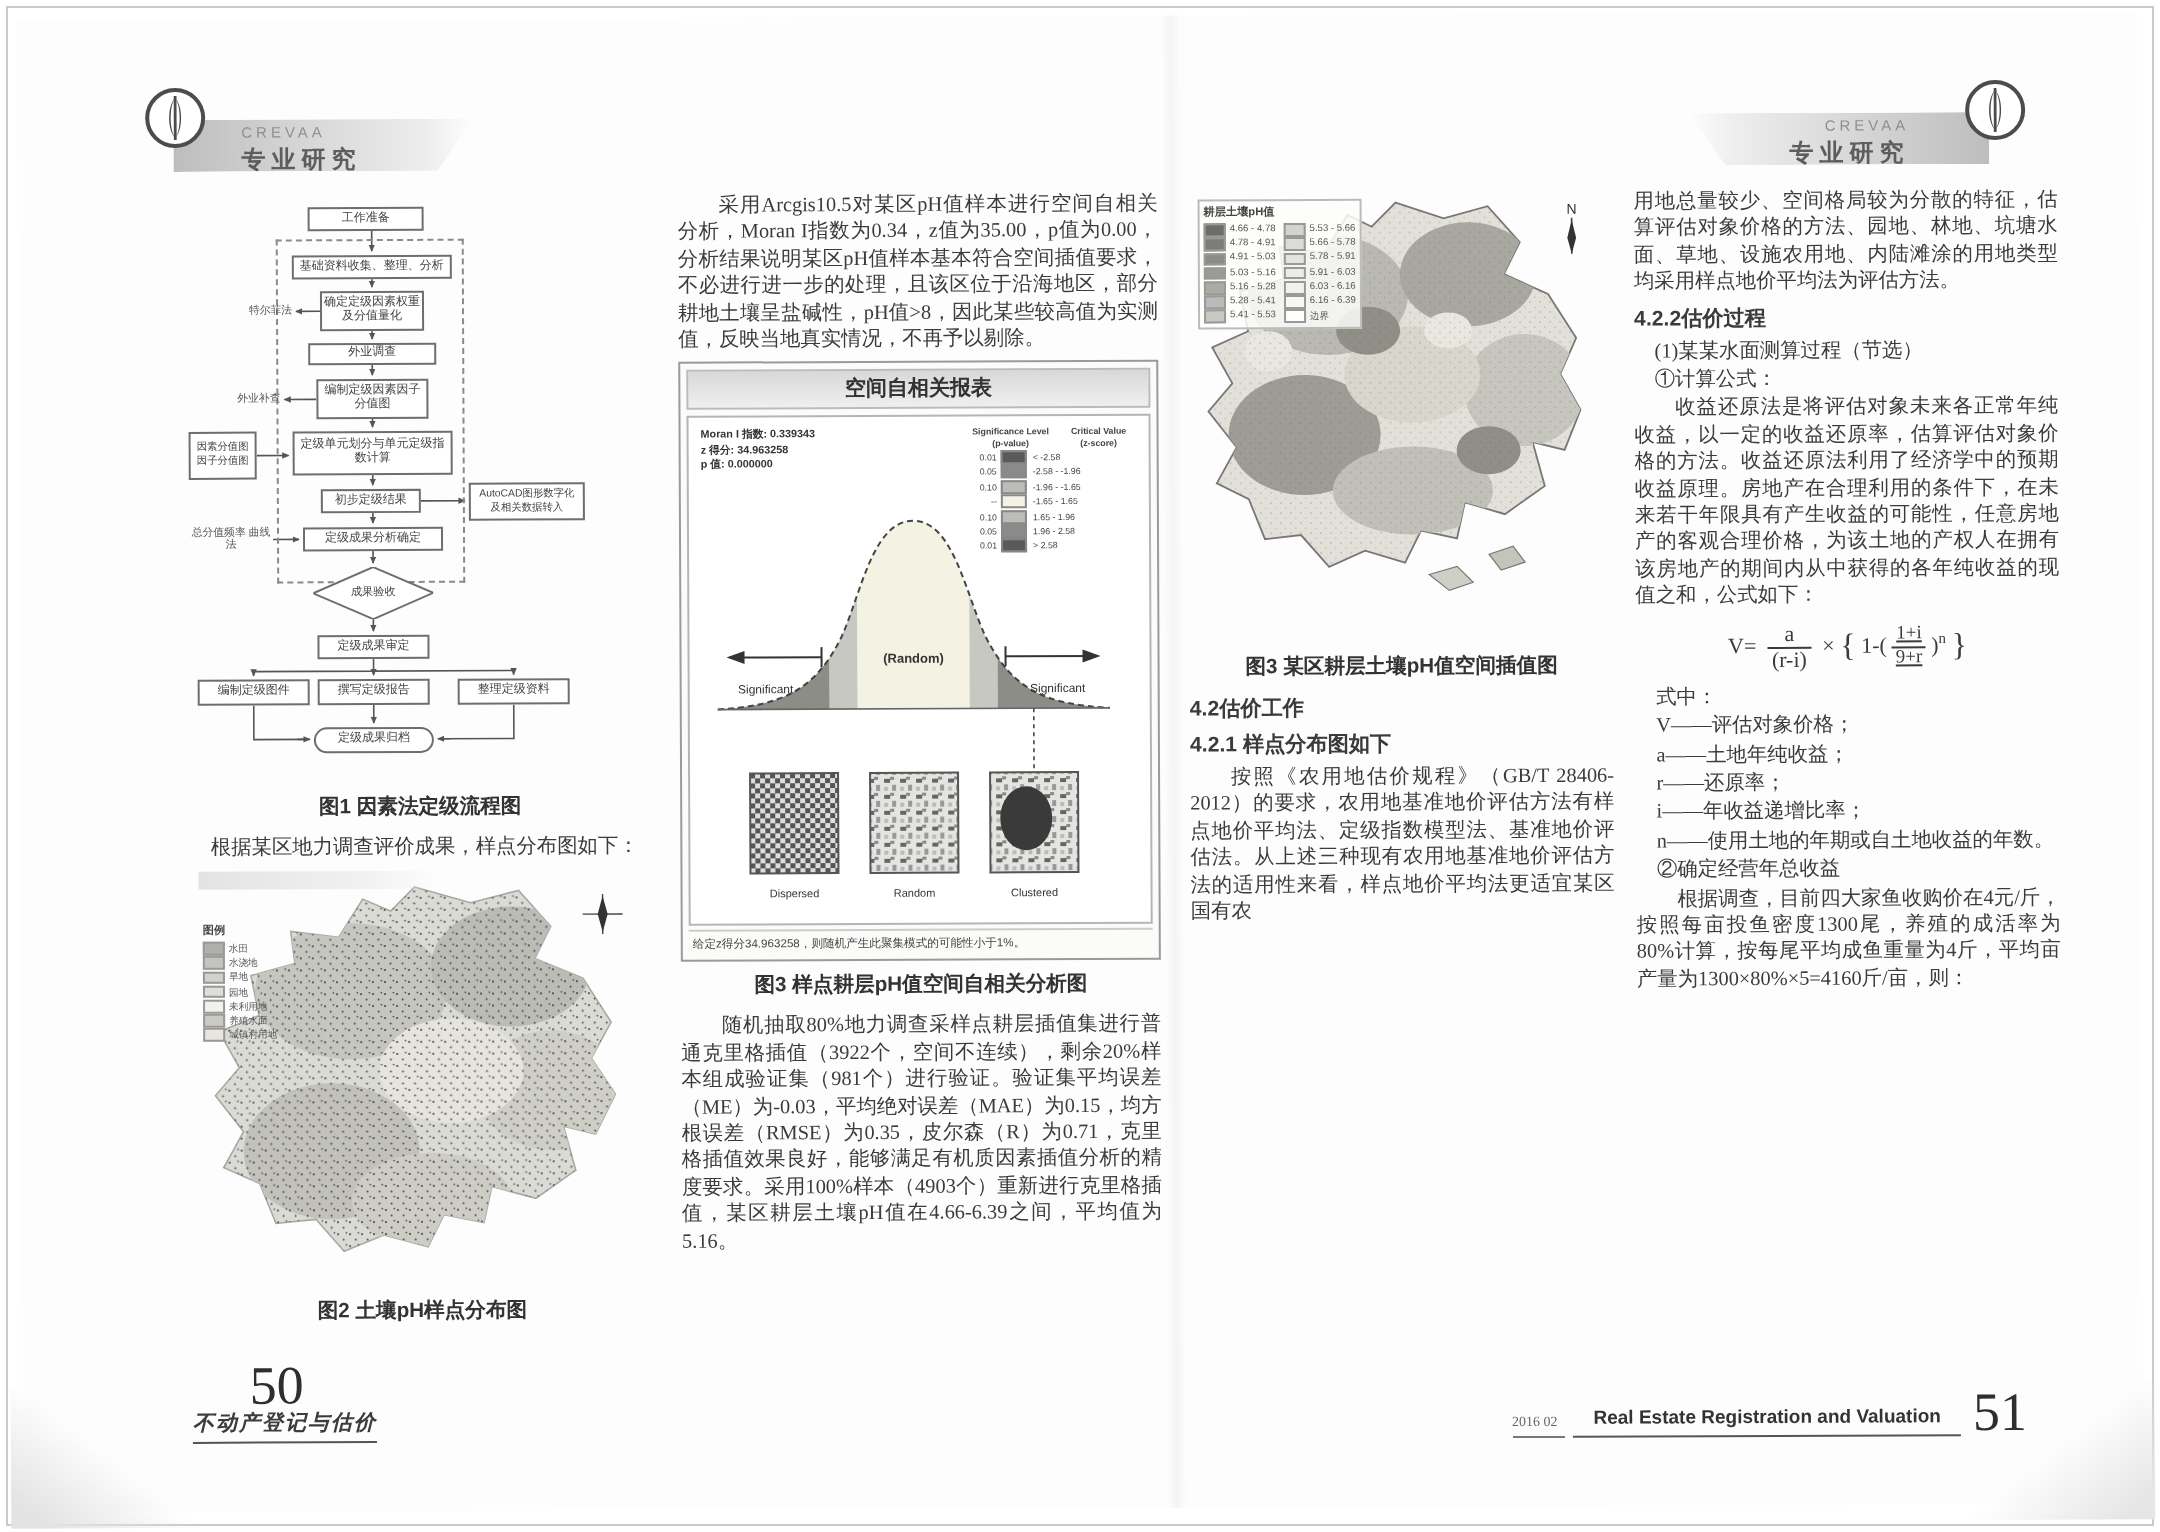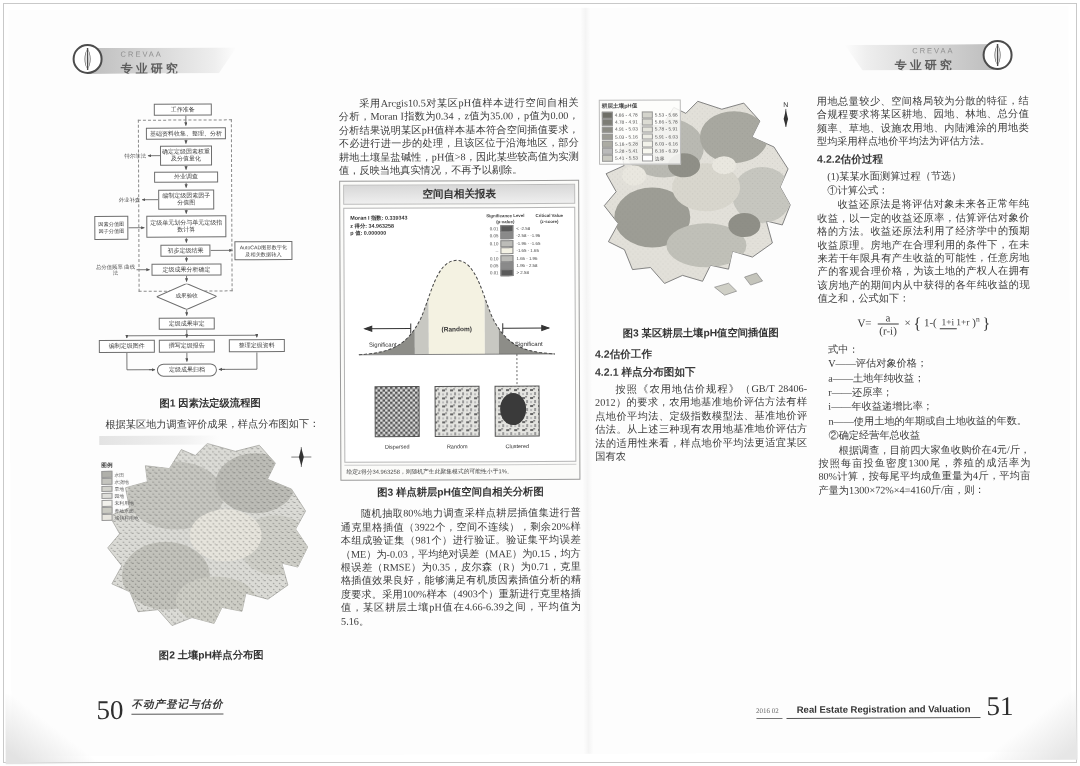--- a/index.html
+++ b/index.html
@@ -11,21 +11,21 @@
     background:linear-gradient(38deg,#e3e3e3 8%,transparent 40%);}
   .scan::after{content:"";position:absolute;right:-6px;bottom:-8px;width:150px;height:70px;
     background:linear-gradient(-38deg,#e6e6e6 8%,transparent 40%);}
   .gutter{position:absolute;left:572px;top:0;bottom:0;width:10px;
     background:linear-gradient(90deg,transparent,rgba(0,0,0,0.035),transparent);}
 
   
   .hdr{position:absolute;top:32px;height:34px;width:190px;}
   .hdr-left{left:52px;}
   .hdr-right{right:48px;}
-  .hdr .band{position:absolute;top:6px;height:26px;width:150px;}
+  .hdr .band{position:absolute;top:18px;height:26px;width:150px;}
   .hdr-left .band{left:26px;background:linear-gradient(90deg,#bdbdbd,#eee 85%,transparent);
      clip-path:polygon(0 0,100% 0,88% 100%,0 100%);}
   .hdr-right .band{right:26px;background:linear-gradient(-90deg,#bdbdbd,#eee 85%,transparent);
      clip-path:polygon(0 0,100% 0,100% 100%,12% 100%);}
   .brand-en{font-family:"Liberation Sans","DejaVu Sans",sans-serif;font-size:7.5px;letter-spacing:2px;color:#8f8f8f;display:block;margin-top:2px;}
   .brand-cn{font-size:12px;font-weight:bold;color:#5d5d5d;letter-spacing:3px;}
   .hdr-left .band{padding-left:34px;box-sizing:border-box;}
   .hdr-right .band{padding-left:14px;box-sizing:border-box;text-align:right;padding-right:40px;}
   .logo{position:absolute;top:2px;width:30px;height:30px;border-radius:50%;border:2px solid #4c4c4c;background:#fff;box-sizing:border-box;}
   .hdr-left .logo{left:12px;}
@@ -80,21 +80,21 @@
   .mlhead{display:flex;justify-content:space-between;font-weight:bold;margin-bottom:1px;}
   .mlhead div{width:42px;text-align:center;}
   .mlr{display:flex;align-items:center;height:7.4px;}
   .mlr .pv{width:14px;text-align:right;margin-right:2px;}
   .mlr i{width:11px;height:5px;border:0.5px solid #888;margin-right:3px;flex:0 0 auto;}
   .mlr .cv{white-space:nowrap;}
   .mfoot{font-size:5.8px;font-family:"Liberation Sans","DejaVu Sans",sans-serif;color:#444;
      border-top:1px solid #ccc;margin-top:2px;padding:2px 2px 0 2px;}
 
   
-  .foot-left{position:absolute;left:85px;bottom:34px;display:flex;align-items:flex-start;}
+  .foot-left{position:absolute;left:85px;bottom:34px;display:flex;align-items:center;flex-direction:column;}
   .foot-left .pn{font-size:27px;line-height:24px;color:#2e2e2e;margin-right:8px;}
   .foot-left .jt{font-style:italic;font-weight:bold;font-size:10.5px;color:#3c3c3c;
      border-bottom:1px solid #555;padding-bottom:2px;letter-spacing:1px;}
   .foot-right{position:absolute;right:58px;bottom:34px;display:flex;align-items:flex-end;}
   .foot-right .iss{font-size:7px;color:#666;border-bottom:1px solid #777;padding:0 4px 3px 0;margin-right:4px;}
   .foot-right .jt{font-family:"Liberation Sans","DejaVu Sans",sans-serif;font-weight:bold;font-size:9.5px;color:#333;
      border-bottom:1px solid #555;padding:0 10px 3px 10px;}
   .foot-right .pn{font-size:27px;line-height:24px;color:#2e2e2e;margin-left:6px;}
 
   svg text{font-family:"Liberation Sans","DejaVu Sans",sans-serif;}
@@ -471,51 +471,51 @@
         </div>
       </div>
     </div>
     <div class="cap">图3 某区耕层土壤pH值空间插值图</div>
     <div class="h">4.2估价工作</div>
     <div class="h">4.2.1 样点分布图如下</div>
     <p class="para">按照《农用地估价规程》（GB/T 28406-2012）的要求，农用地基准地价评估方法有样点地价平均法、定级指数模型法、基准地价评估法。从上述三种现有农用地基准地价评估方法的适用性来看，样点地价平均法更适宜某区国有农</p>
   </div>
 
   <div id="col4" class="col">
-    <p class="para" style="text-indent:0;">用地总量较少、空间格局较为分散的特征，结合规程要求将某区耕地、园地、林地、总分值频率、草地、设施农用地、内陆滩涂的用地类型均采用样点地价平均法为评估方法。</p>
+    <p class="para" style="text-indent:0;">用地总量较少、空间格局较为分散的特征，估算评估对象价格的方法、园地、林地、坑塘水面、草地、设施农用地、内陆滩涂的用地类型均采用样点地价平均法为评估方法。</p>
     <div class="h">4.2.2估价过程</div>
     <div class="sub">(1)某某水面测算过程（节选）</div>
     <div class="sub">①计算公式：</div>
     <p class="para">收益还原法是将评估对象未来各正常年纯收益，以一定的收益还原率，估算评估对象价格的方法。收益还原法利用了经济学中的预期收益原理。房地产在合理利用的条件下，在未来若干年限具有产生收益的可能性，任意房地产的客观合理价格，为该土地的产权人在拥有该房地产的期间内从中获得的各年纯收益的现值之和，公式如下：</p>
 
     <div style="text-align:center;margin:6px 0 6px 0;font-size:11px;">
       <span>V=</span>
       <span style="display:inline-flex;flex-direction:column;vertical-align:middle;margin:0 3px;line-height:12px;">
         <span style="border-bottom:1px solid #3b3b3b;padding:0 4px;">a</span>
         <span style="padding:0 2px;">(r-i)</span>
       </span>
       <span>×</span>
       <span style="font-size:16px;vertical-align:middle;">{</span>
       <span>1-(</span>
-      <span style="display:inline-flex;flex-direction:row;vertical-align:middle;line-height:11px;font-size:9.5px;">
+      <span style="display:inline-flex;flex-direction:column;vertical-align:middle;line-height:11px;font-size:9.5px;text-decoration:underline;">
         <span style="border-bottom:1px solid #3b3b3b;padding:0 2px;">1+i</span>
-        <span>1+r</span>
+        <span>9+r</span>
       </span>
       <span>)</span><sup style="font-size:7.5px;">n</sup>
       <span style="font-size:16px;vertical-align:middle;">}</span>
     </div>
 
     <div class="sub" style="text-indent:1em;">式中：</div>
     <div class="sub">V——评估对象价格；</div>
     <div class="sub">a——土地年纯收益；</div>
     <div class="sub">r——还原率；</div>
     <div class="sub">i——年收益递增比率；</div>
     <div class="sub">n——使用土地的年期或自土地收益的年数。</div>
     <div class="sub">②确定经营年总收益</div>
-    <p class="para">根据调查，目前四大家鱼收购价在4元/斤，按照每亩投鱼密度1300尾，养殖的成活率为80%计算，按每尾平均成鱼重量为4斤，平均亩产量为1300×72%×4=4160斤/亩，则：</p>
+    <p class="para">根据调查，目前四大家鱼收购价在4元/斤，按照每亩投鱼密度1300尾，养殖的成活率为80%计算，按每尾平均成鱼重量为4斤，平均亩产量为1300×80%×5=4160斤/亩，则：</p>
   </div>
 
   <div class="foot-left">
     <span class="pn">50</span>
     <span class="jt">不动产登记与估价</span>
   </div>
   <div class="foot-right">
     <span class="iss">2016 02</span>
     <span class="jt">Real Estate Registration and Valuation</span>
     <span class="pn">51</span>

